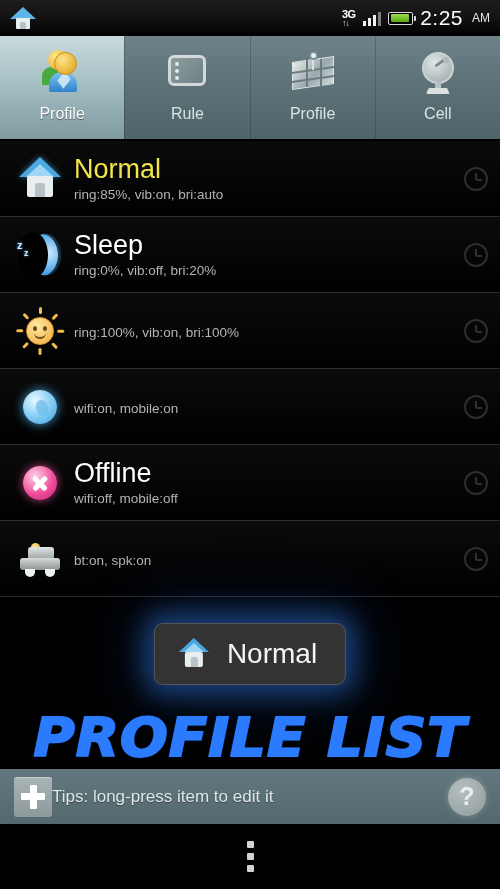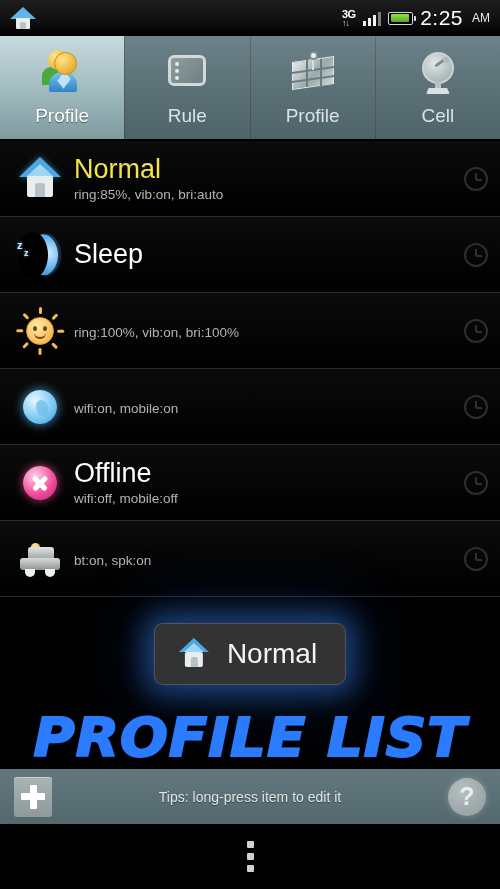--- a/index.html
+++ b/index.html
@@ -66,21 +66,21 @@
   .tab {
     flex:1; display:flex; flex-direction:column; align-items:center;
     justify-content:flex-start; padding-top:11px;
     background:linear-gradient(to bottom,#6d8289 0%,#5d7378 45%,#4e6468 100%);
     position:relative;
   }
   .tab.active {
     background:linear-gradient(to bottom,#c9dade 0%,#a9c3c6 40%,#7f9ba0 100%);
   }
   .tab + .tab { border-left:1px solid rgba(0,0,0,0.18); }
-  .tab-label { font-size:19px; color:#d9e3e5; margin-top:6px; }
+  .tab-label { font-size:16px; color:#d9e3e5; margin-top:6px; }
   .tab.active .tab-label { color:#ffffff; text-shadow:0 1px 1px rgba(0,0,0,.5); }
   .tab-icon { width:52px; height:52px; position:relative; }
 
   
   .ic-profile .p-green {
     position:absolute; left:6px; top:20px; width:18px; height:18px;
     background:#49a83e; border-radius:9px 9px 0 0;
   }
   .ic-profile .p-head2 {
     position:absolute; left:12px; top:3px; width:20px; height:20px;
@@ -330,21 +330,21 @@
   }
   .add-btn::before {
     content:""; position:absolute; left:15.5px; top:8px; width:7px; height:24px;
     background:#fff; border-radius:1px;
   }
   .add-btn::after {
     content:""; position:absolute; left:7px; top:16.5px; width:24px; height:7px;
     background:#fff; border-radius:1px;
   }
   .tips {
-    flex:1; text-align:center; font-size:14px; color:#dfe7e8;
+    flex:1; font-size:17px; color:#dfe7e8;
     text-shadow:0 1px 1px rgba(0,0,0,.4);
   }
   .help-btn {
     width:38px; height:38px; border-radius:50%;
     background:radial-gradient(circle at 38% 32%,#b7c0c1,#8e9a9c);
     color:#e9eded; font-size:25px; font-weight:bold;
     display:flex; align-items:center; justify-content:center;
     box-shadow:0 0 6px rgba(255,255,255,.22);
   }
 
@@ -452,20 +452,21 @@
 
     <div class="row">
       <span class="row-icon ic-moon">
         <span class="m-crescent"></span>
           <span class="m-cut"></span>
         <span class="m-z z1">z</span>
           <span class="m-z z2">z</span>
       </span>
       <span class="row-text">
         <span class="row-title">Sleep</span>
+        <span class="row-sub">ring:0%, vib:off, bri:20%</span>
       </span>
       <span class="row-clock"></span>
     </div>
 
     <div class="row">
       <span class="row-icon ic-sun">
         <span class="s-ray" style="transform:rotate(0deg)"></span>
         <span class="s-ray" style="transform:rotate(45deg)"></span>
         <span class="s-ray" style="transform:rotate(90deg)"></span>
         <span class="s-ray" style="transform:rotate(135deg)"></span>

